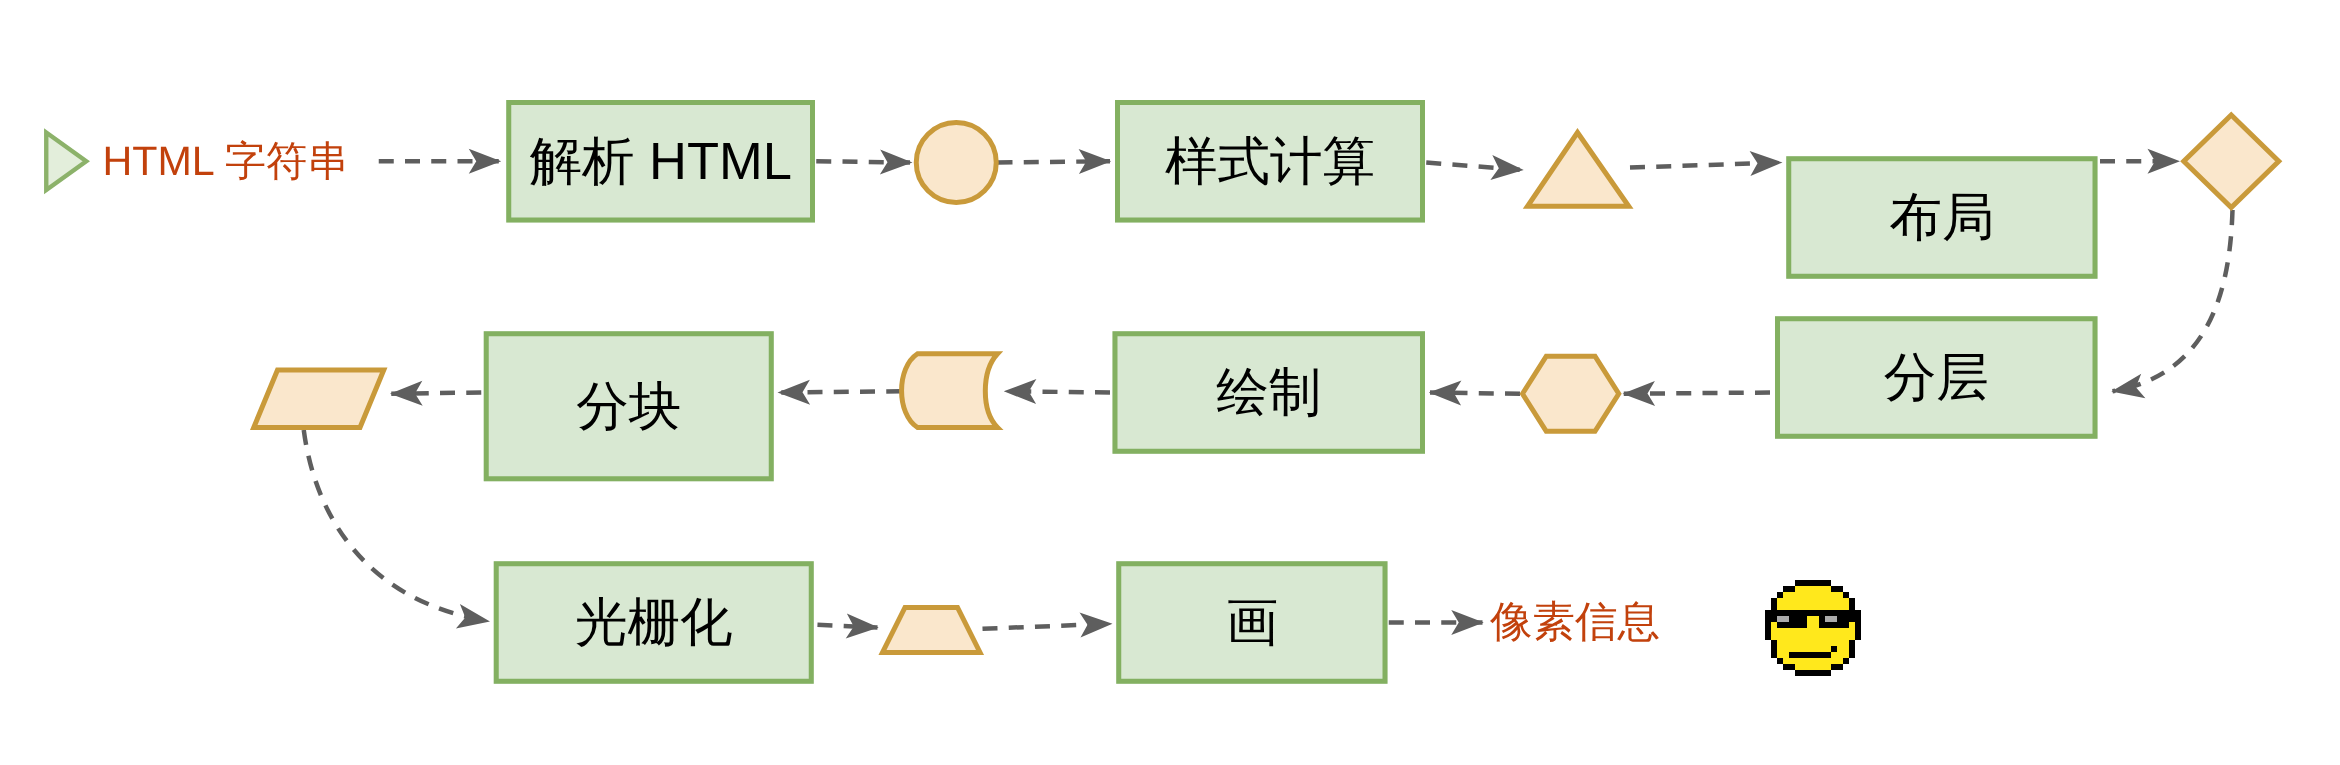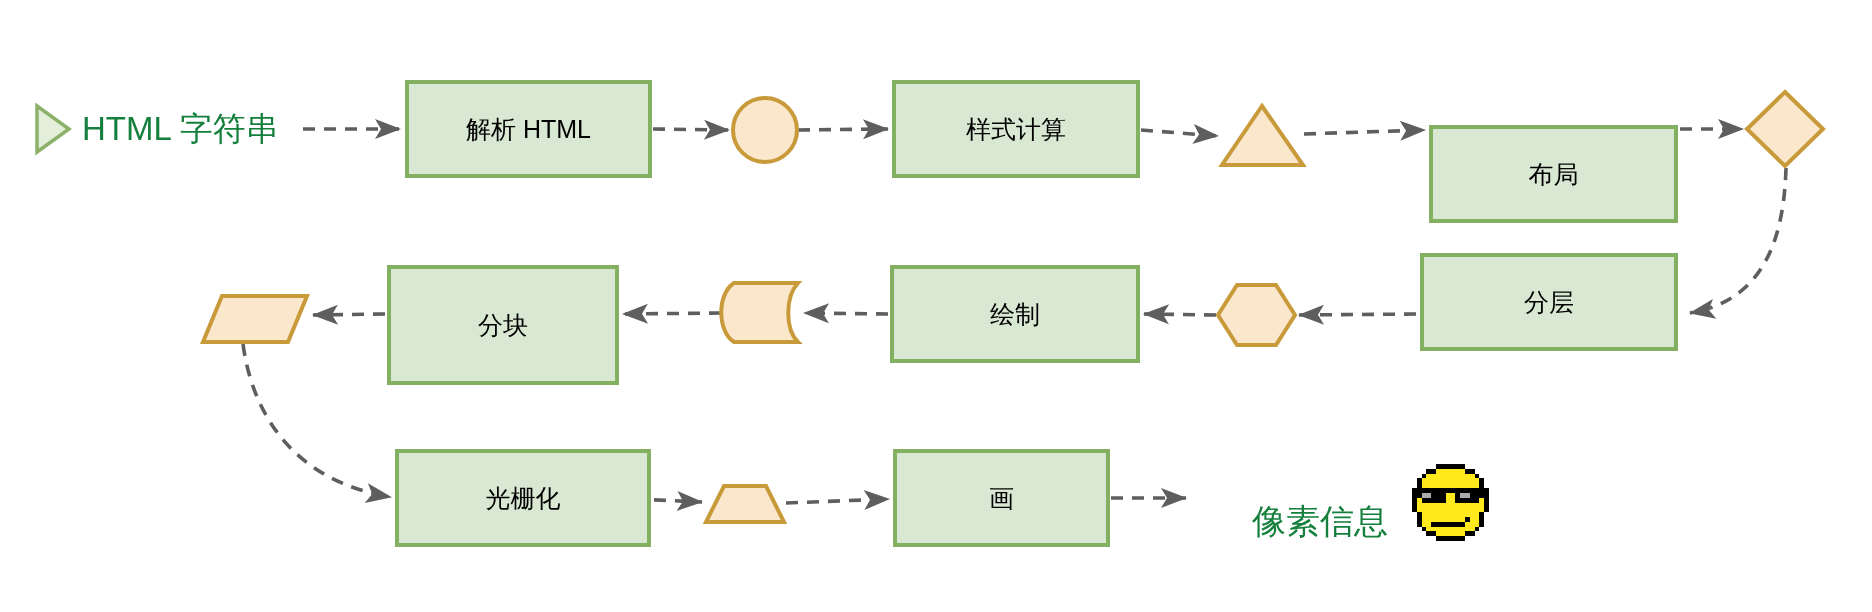--- a/index.html
+++ b/index.html
@@ -5,28 +5,28 @@
   html,body{margin:0;padding:0;background:#ffffff;}
   .canvas{
     position:relative;width:1872px;height:612px;background:#ffffff;
     font-family:"Liberation Sans","DejaVu Sans",sans-serif;overflow:hidden;
   }
   .layer{position:absolute;left:0;top:0;}
   .node{
     position:absolute;box-sizing:border-box;
     background:#d8e8d2;border:4px solid #83b061;
     display:flex;align-items:center;justify-content:center;
-    font-size:25px;color:#000;white-space:nowrap;
+    font-size:42px;color:#000;white-space:nowrap;
   }
   .flow-label{
     position:absolute;display:flex;align-items:center;
-    color:#15803d;white-space:nowrap;
+    color:#c2410c;white-space:nowrap;
   }
   .start-label{left:82px;top:105px;height:48px;font-size:33px;}
-  .end-label{left:1252px;top:474px;height:48px;font-size:34px;margin-top:24px;}
+  .end-label{left:1192px;top:474px;height:48px;font-size:34px;}
   .emoji{position:absolute;left:1412px;top:464px;width:77px;height:77px;}
   .conn{fill:none;stroke:#5e5e5e;stroke-width:3.6;stroke-dasharray:12 9;}
   .orange{fill:#fae7cc;stroke:#c99a3a;stroke-width:4;}
   .play{fill:#e3eedb;stroke:#8cb26a;stroke-width:3.5;}
 </style>
 </head>
 <body>
 
 <div class="canvas">
 

